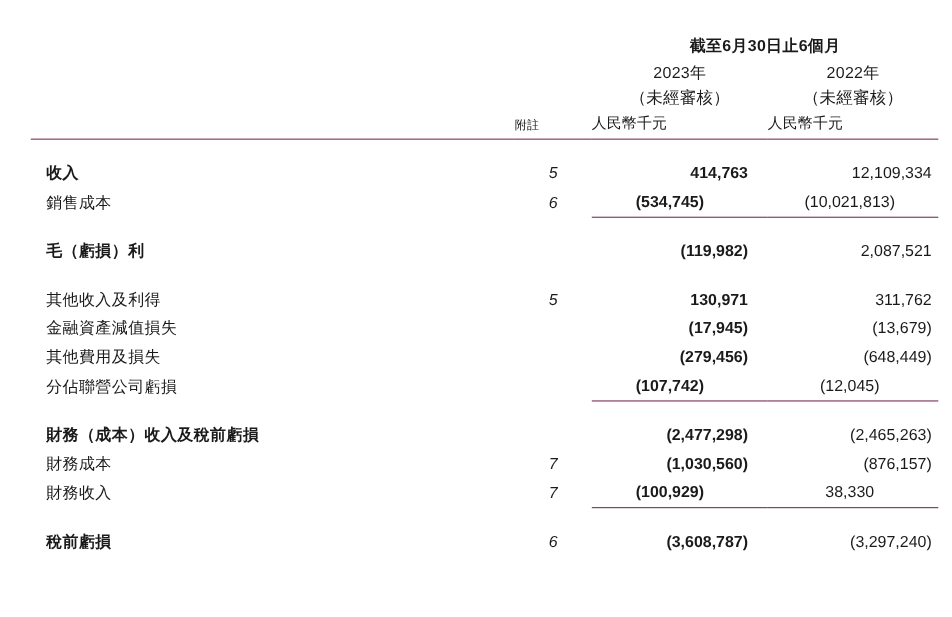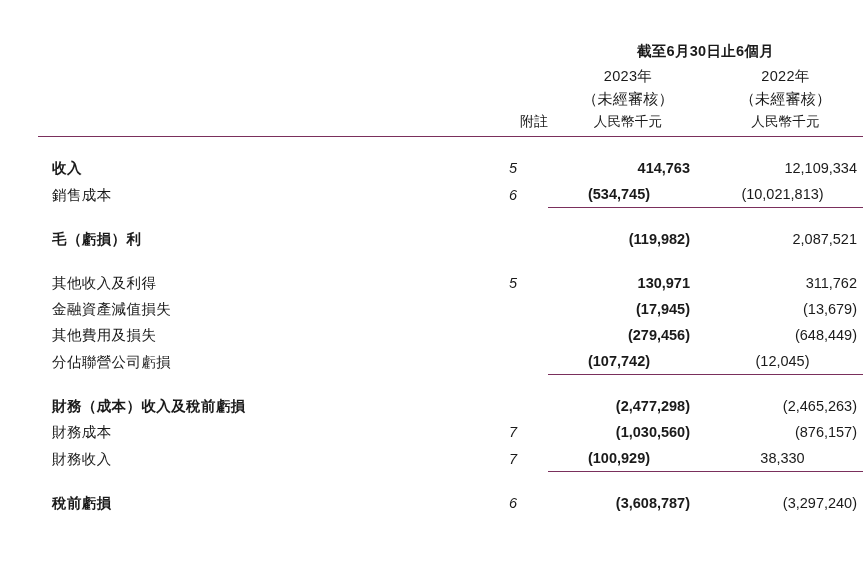--- a/index.html
+++ b/index.html
@@ -13,21 +13,21 @@
     font-family: "Liberation Sans", sans-serif;
     color: #1a1a1a;
     overflow: hidden;
     position: relative;
   }
   .sheet {
     position: relative;
     width: 865px;
     height: 561px;
     box-sizing: border-box;
-    padding: 18px;
+    padding: 8px;
   }
   table.fin {
     border-collapse: collapse;
     width: 825px;
     margin-left: 20px;
     table-layout: fixed;
   }
   col.c-label { width: 440px; }
   col.c-note  { width: 70px; }
   col.c-2023  { width: 160px; }
@@ -56,28 +56,28 @@
     padding-bottom: 4px;
     letter-spacing: 0.3px;
   }
   .hdr-sub {
     text-align: center;
     font-size: 15px;
     padding-bottom: 4px;
     letter-spacing: 0.2px;
   }
   .hdr-unit {
-    text-align: center;
+    text-align: left;
     font-size: 13.5px;
     padding-bottom: 5px;
     letter-spacing: 0.2px;
   }
   .hdr-note {
-    text-align: right;
-    font-size: 14px;
+    text-align: left;
+    font-size: 11px;
     padding-bottom: 5px;
   }
 
   .rule-top td {
     border-bottom: 1.6px solid #7a2f5c;
     height: 0;
     font-size: 0;
     line-height: 0;
   }
 

